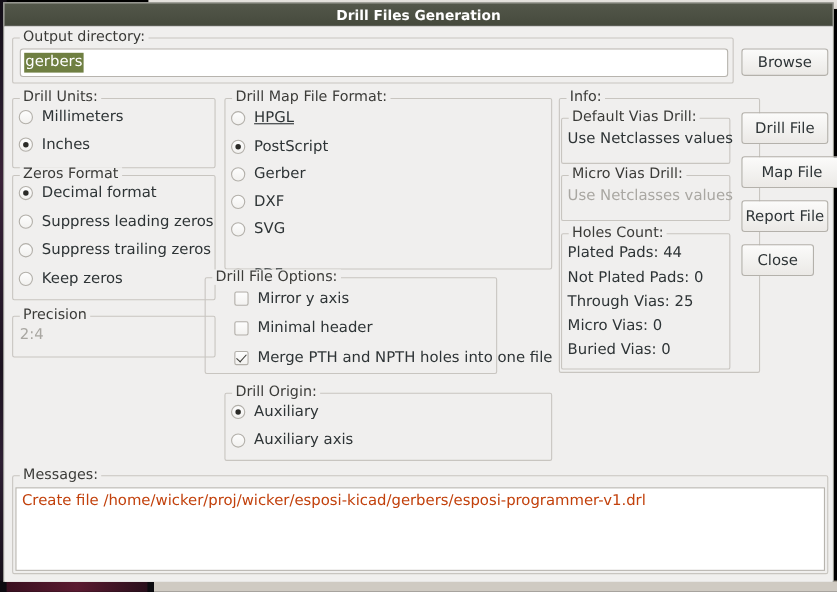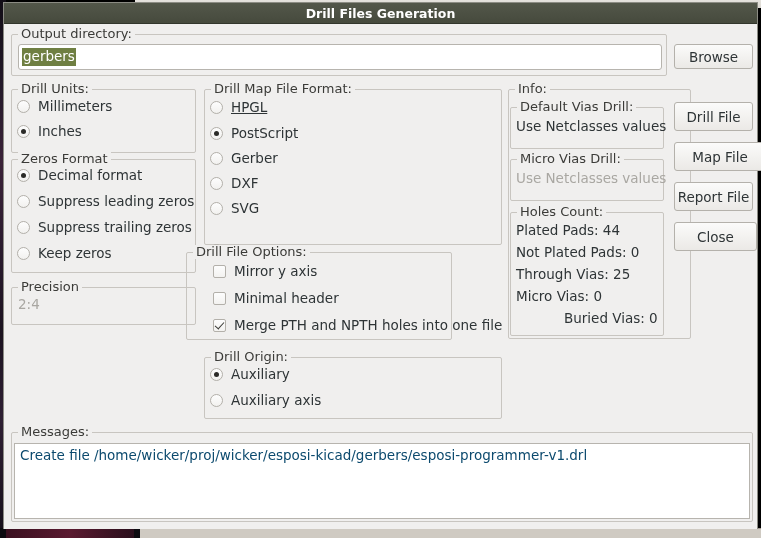--- a/index.html
+++ b/index.html
@@ -211,21 +211,21 @@
   .infotext.dim { color: #a9a7a2; }
 
   
   .msgbox {
     position: absolute;
     background: #ffffff;
     border: 1px solid #b7b4ae;
     box-sizing: border-box;
     padding: 3px 5px;
     font-size: 13.5px;
-    color: #0c4a6e;
+    color: #c2410c;
     overflow: hidden;
   }
 </style>
 </head>
 <body>
 
 <div class="desktop">
   <div class="bg-window-top">
     <div class="bg-window-top-inner"></div>
   </div>
@@ -361,32 +361,32 @@
     </div>
     <div class="infotext dim" style="left:512px; top:146px;">Use Netclasses values</div>
 
     <div class="group" style="left:506px; top:188px; width:154px; height:124px;">
       <span class="glabel">Holes Count:</span>
     </div>
     <div class="infotext" style="left:512px; top:198px;">Plated Pads: 44</div>
     <div class="infotext" style="left:512px; top:220px;">Not Plated Pads: 0</div>
     <div class="infotext" style="left:512px; top:242px;">Through Vias: 25</div>
     <div class="infotext" style="left:512px; top:264px;">Micro Vias: 0</div>
-    <div class="infotext" style="left:512px; top:286px;margin-left:48px;">Buried Vias: 0</div>
+    <div class="infotext" style="left:512px; top:286px;">Buried Vias: 0</div>
 
     <div class="btn" style="left:670px; top:78px; width:79px; height:29px;">
       <span>Drill File</span>
     </div>
     <div class="btn" style="left:670px; top:118px; width:92px; height:29px;">
       <span>Map File</span>
     </div>
     <div class="btn" style="left:670px; top:158px; width:79px; height:29px;">
       <span>Report File</span>
     </div>
-    <div class="btn" style="left:670px; top:198px; width:83px; height:29px;">
+    <div class="btn" style="left:670px; top:198px; width:66px; height:29px;">
       <span>Close</span>
     </div>
 
     <div class="group" style="left:7px; top:408px; width:742px; height:90px;">
       <span class="glabel">Messages:</span>
     </div>
     <div class="msgbox" style="left:10px; top:419px; width:736px; height:76px;">
       <div>Create file /home/wicker/proj/wicker/esposi-kicad/gerbers/esposi-programmer-v1.drl</div>
     </div>
 

